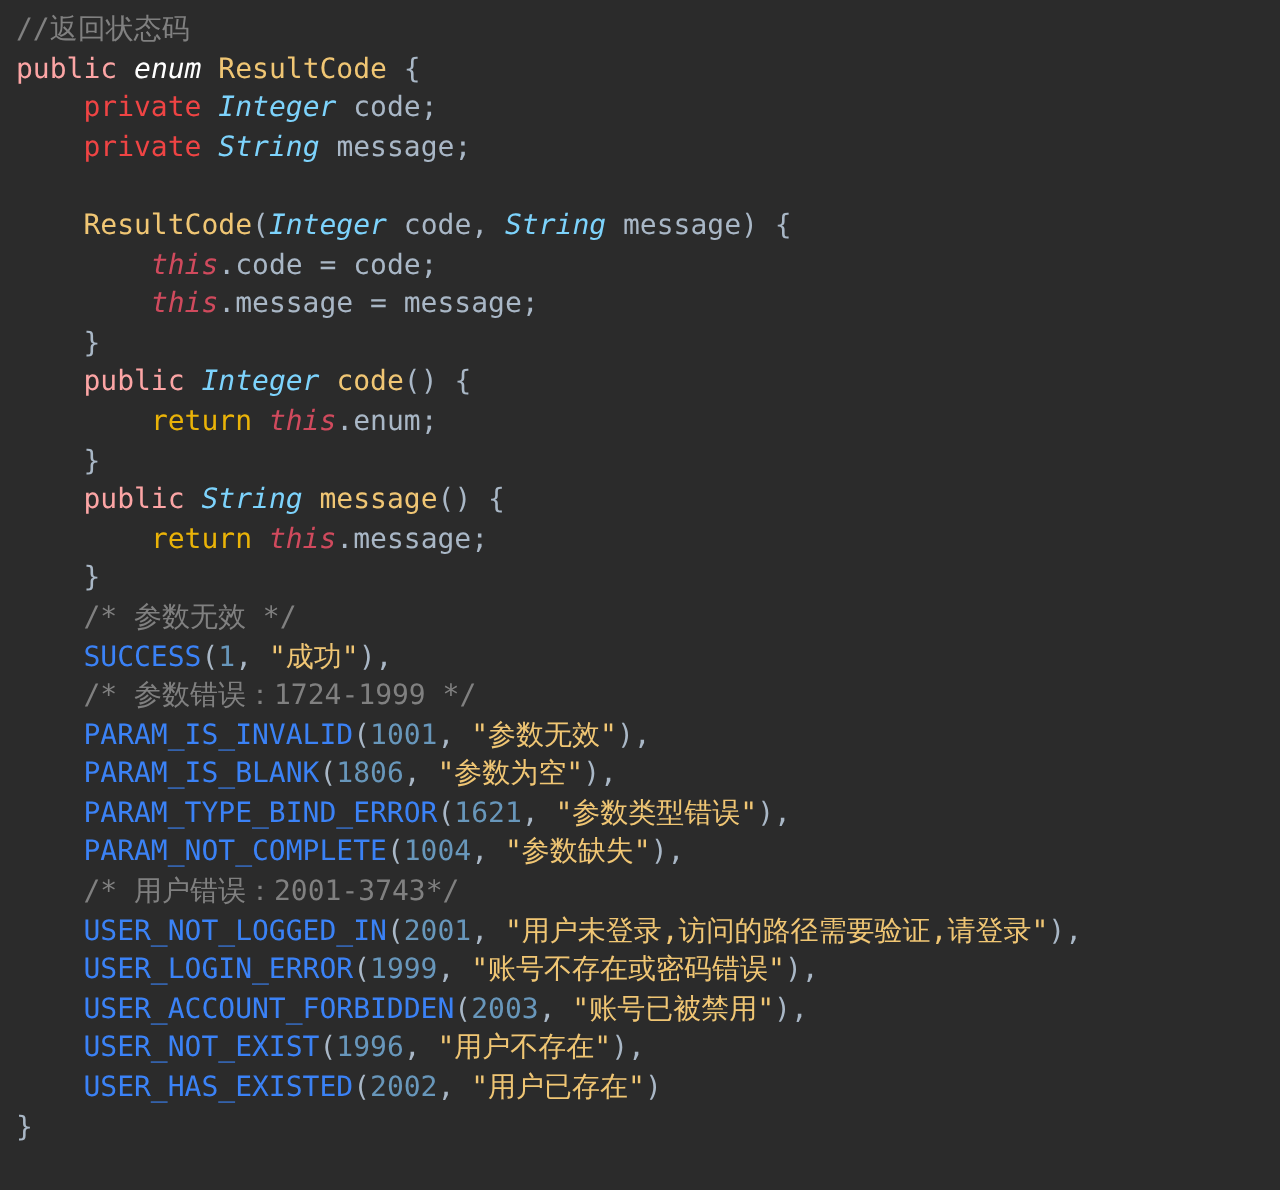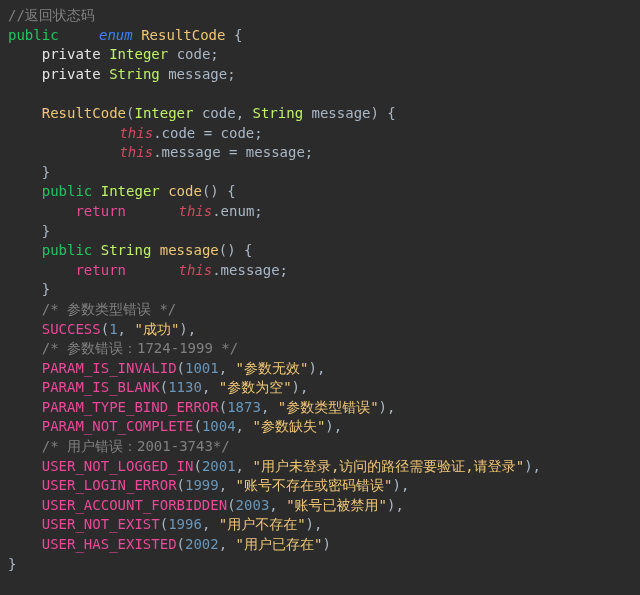--- a/index.html
+++ b/index.html
@@ -13,58 +13,58 @@
     width: 640px;
     height: 595px;
     overflow: hidden;
   }
   pre {
     margin: 0;
     padding: 6px 8px;
     white-space: pre;
   }
   .cm { color: #808080; }       
-  .kw-pub { color: #22c55e; }   
-  .kw-enum { color: #3b82f6; font-style: italic; margin-left: 32px; } 
-  .kw-priv { color: #e5e5e5; }  
-  .kw-ret { color: #ec4899; }   
-  .kw-this { color: #d04a5d; font-style: italic; margin-left: 44px; } 
-  .type { color: #bef264; }   
+  .kw-pub { color: #fca5a5; }   
+  .kw-enum { color: #ffffff; font-style: italic; } 
+  .kw-priv { color: #ef4444; }  
+  .kw-ret { color: #eab308; }   
+  .kw-this { color: #d04a5d; font-style: italic; } 
+  .type { color: #7dd3fc; font-style: italic; }   
   .cls { color: #f0c674; }      
   .mname { color: #f0c674; }    
   .id { color: #a9b7c6; }       
   .pun { color: #a9b7c6; }
   .num { color: #6897bb; }      
   .str { color: #f0c674; }      
-  .const { color: #ec4899; text-align: center; }    
+  .const { color: #3b82f6; text-align: center; }    
 </style>
 </head>
 <body>
 
 <pre><span class="cm">//返回状态码</span>
 <span class="kw-pub">public</span> <span class="kw-enum">enum</span> <span class="cls">ResultCode</span> <span class="pun">{</span>
     <span class="kw-priv">private</span> <span class="type">Integer</span> <span class="id">code</span><span class="pun">;</span>
     <span class="kw-priv">private</span> <span class="type">String</span> <span class="id">message</span><span class="pun">;</span>
 
     <span class="mname">ResultCode</span><span class="pun">(</span><span class="type">Integer</span> <span class="id">code</span><span class="pun">, </span><span class="type">String</span> <span class="id">message</span><span class="pun">) {</span>
         <span class="kw-this">this</span><span class="id">.code = code;</span>
         <span class="kw-this">this</span><span class="id">.message = message;</span>
     <span class="pun">}</span>
     <span class="kw-pub">public</span> <span class="type">Integer</span> <span class="mname">code</span><span class="pun">() {</span>
         <span class="kw-ret">return</span> <span class="kw-this">this</span><span class="id">.enum;</span>
     <span class="pun">}</span>
     <span class="kw-pub">public</span> <span class="type">String</span> <span class="mname">message</span><span class="pun">() {</span>
         <span class="kw-ret">return</span> <span class="kw-this">this</span><span class="id">.message;</span>
     <span class="pun">}</span>
-    <span class="cm">/* 参数类型错误 */</span>
+    <span class="cm">/* 参数无效 */</span>
     <span class="const">SUCCESS</span><span class="pun">(</span><span class="num">1</span><span class="pun">, </span><span class="str">"成功"</span><span class="pun">),</span>
     <span class="cm">/* 参数错误：1724-1999 */</span>
     <span class="const">PARAM_IS_INVALID</span><span class="pun">(</span><span class="num">1001</span><span class="pun">, </span><span class="str">"参数无效"</span><span class="pun">),</span>
-    <span class="const">PARAM_IS_BLANK</span><span class="pun">(</span><span class="num">1130</span><span class="pun">, </span><span class="str">"参数为空"</span><span class="pun">),</span>
-    <span class="const">PARAM_TYPE_BIND_ERROR</span><span class="pun">(</span><span class="num">1873</span><span class="pun">, </span><span class="str">"参数类型错误"</span><span class="pun">),</span>
+    <span class="const">PARAM_IS_BLANK</span><span class="pun">(</span><span class="num">1806</span><span class="pun">, </span><span class="str">"参数为空"</span><span class="pun">),</span>
+    <span class="const">PARAM_TYPE_BIND_ERROR</span><span class="pun">(</span><span class="num">1621</span><span class="pun">, </span><span class="str">"参数类型错误"</span><span class="pun">),</span>
     <span class="const">PARAM_NOT_COMPLETE</span><span class="pun">(</span><span class="num">1004</span><span class="pun">, </span><span class="str">"参数缺失"</span><span class="pun">),</span>
     <span class="cm">/* 用户错误：2001-3743*/</span>
     <span class="const">USER_NOT_LOGGED_IN</span><span class="pun">(</span><span class="num">2001</span><span class="pun">, </span><span class="str">"用户未登录,访问的路径需要验证,请登录"</span><span class="pun">),</span>
     <span class="const">USER_LOGIN_ERROR</span><span class="pun">(</span><span class="num">1999</span><span class="pun">, </span><span class="str">"账号不存在或密码错误"</span><span class="pun">),</span>
     <span class="const">USER_ACCOUNT_FORBIDDEN</span><span class="pun">(</span><span class="num">2003</span><span class="pun">, </span><span class="str">"账号已被禁用"</span><span class="pun">),</span>
     <span class="const">USER_NOT_EXIST</span><span class="pun">(</span><span class="num">1996</span><span class="pun">, </span><span class="str">"用户不存在"</span><span class="pun">),</span>
     <span class="const">USER_HAS_EXISTED</span><span class="pun">(</span><span class="num">2002</span><span class="pun">, </span><span class="str">"用户已存在"</span><span class="pun">)</span>
 <span class="pun">}</span></pre>
 
 </body></html>

